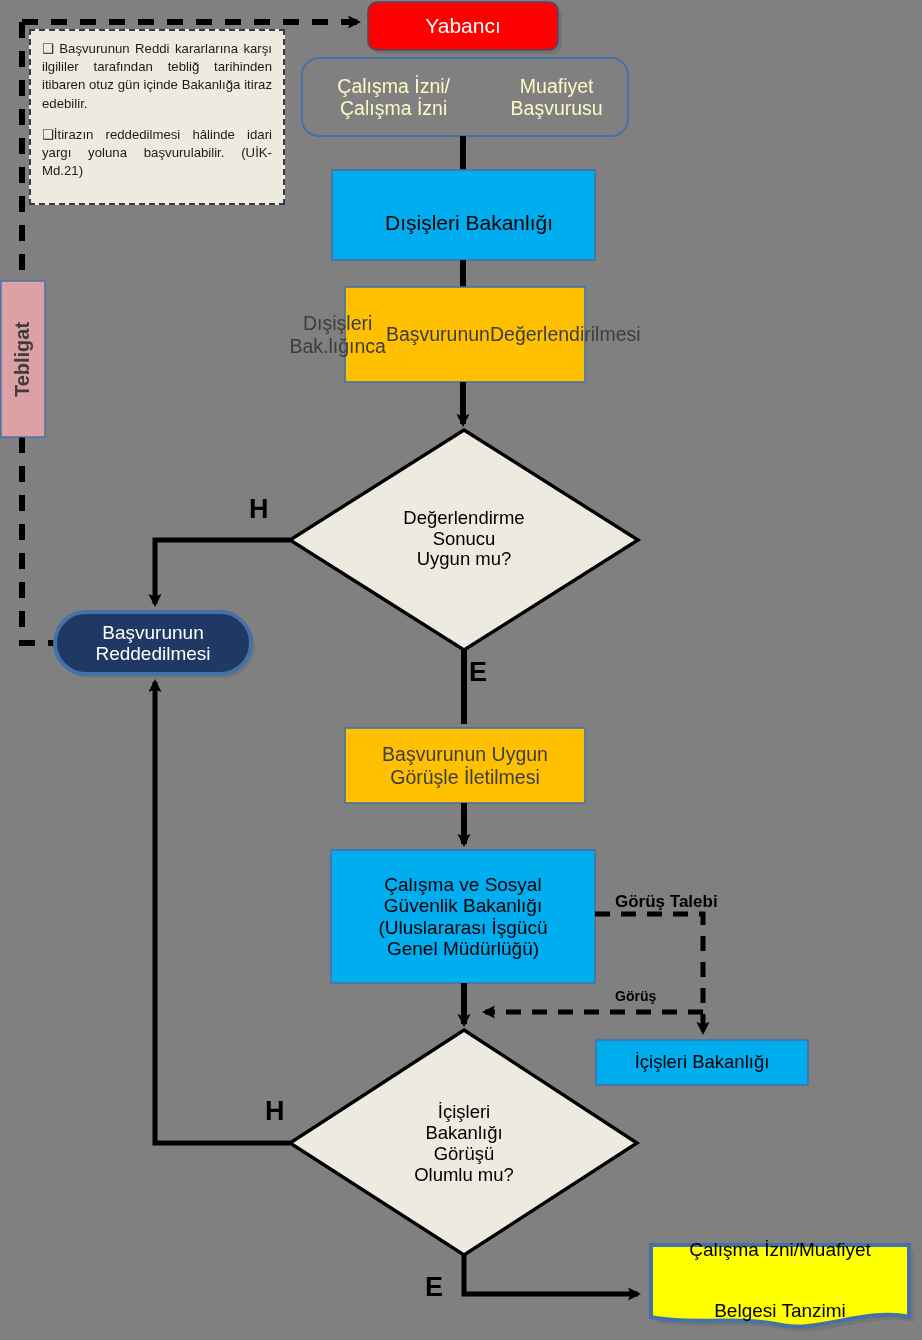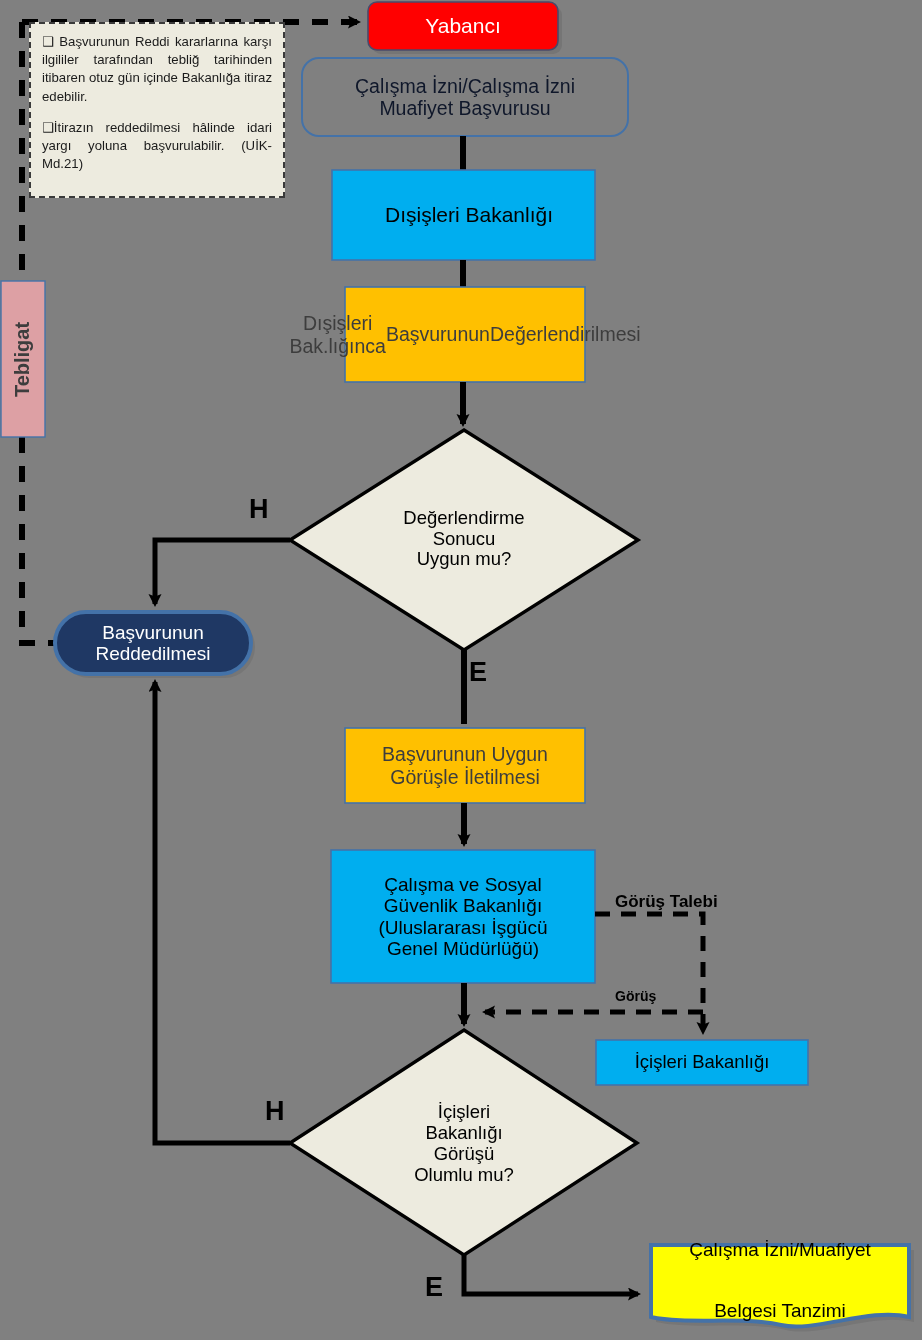--- a/index.html
+++ b/index.html
@@ -3,21 +3,21 @@
 <meta charset="utf-8">
 <style>
   html,body{margin:0;padding:0;background:#808080;}
   body{width:922px;height:1340px;overflow:hidden;
        font-family:"Liberation Sans","DejaVu Sans",sans-serif;}
   #stage{position:relative;width:922px;height:1340px;background:#808080;}
   svg{position:absolute;top:0;left:0;width:922px;height:1340px;}
   .node-text{position:absolute;display:flex;align-items:center;justify-content:center;
              text-align:center;line-height:1.13;pointer-events:none;}
   .nb{font-weight:normal;}
-  .note-box{position:absolute;left:29px;top:22px;width:256px;height:176px;
+  .note-box{position:absolute;left:29px;top:29px;width:256px;height:176px;
             background:#EDEBDF;border:2px dashed #3a3a3a;box-sizing:border-box;
             padding:9px 11px 16px 11px;}
   .note-p{font-size:13.2px;color:#1b1b1b;text-align:justify;line-height:1.38;margin:0 0 13px 0;}
   .edge-lbl{position:absolute;font-weight:bold;color:#000;}
   .teblig-lbl{position:absolute;left:0px;top:281px;width:45px;height:156px;
               display:flex;align-items:center;justify-content:center;}
   .teblig-lbl span{transform:rotate(-90deg);white-space:nowrap;font-weight:bold;
                    font-size:20px;color:#3d3d3d;}
 </style>
 </head>
@@ -96,26 +96,26 @@
   </div>
 
   <div class="teblig-lbl">
     <span>Tebligat</span>
   </div>
 
   <div class="node-text nb" style="left:368px;top:2px;width:190px;height:48px;font-size:21px;color:#fff;">
     <span>Yabancı</span>
   </div>
 
-  <div class="node-text nb" style="left:302px;top:58px;width:326px;height:78px;font-size:19.5px;color:#0f172a;flex-direction:column;">
+  <div class="node-text nb" style="left:302px;top:58px;width:326px;height:78px;font-size:19.5px;color:#fef9c3;flex-direction:row;">
     <span>Çalışma İzni/Çalışma İzni</span>
     <span>Muafiyet Başvurusu</span>
   </div>
 
-  <div class="node-text nb" style="left:332px;top:170px;width:274px;height:90px;font-size:21px;color:#000;">
+  <div class="node-text nb" style="left:332px;top:178px;width:274px;height:90px;font-size:21px;color:#000;">
     <span>Dışişleri Bakanlığı</span>
   </div>
 
   <div class="node-text nb" style="left:345px;top:287px;width:240px;height:95px;font-size:19.5px;color:#3d3d3d;flex-direction:row;">
     <span>Dışişleri Bak.lığınca</span>
     <span>Başvurunun</span>
     <span>Değerlendirilmesi</span>
   </div>
 
   <div class="node-text nb" style="left:340px;top:484px;width:248px;height:110px;font-size:18.5px;color:#000;flex-direction:column;text-align:right;">

